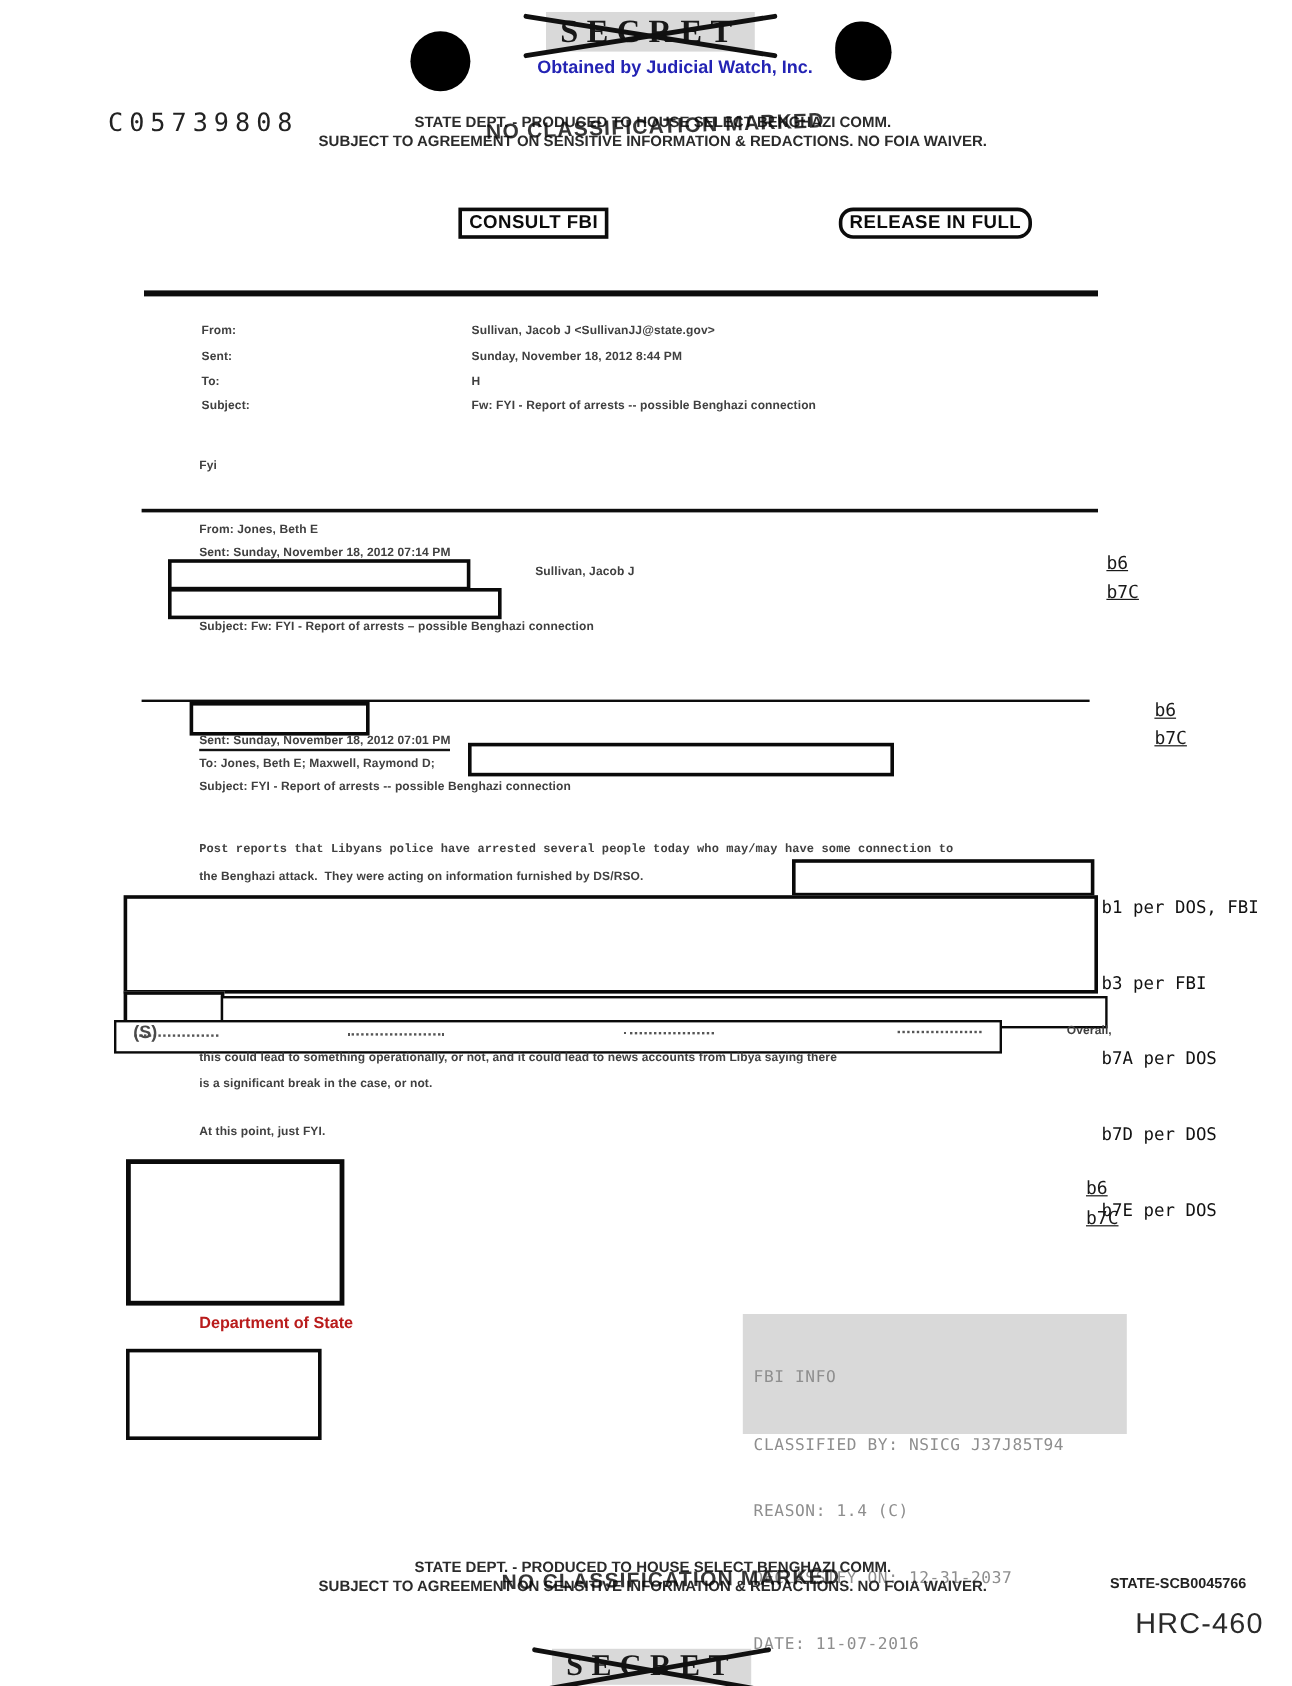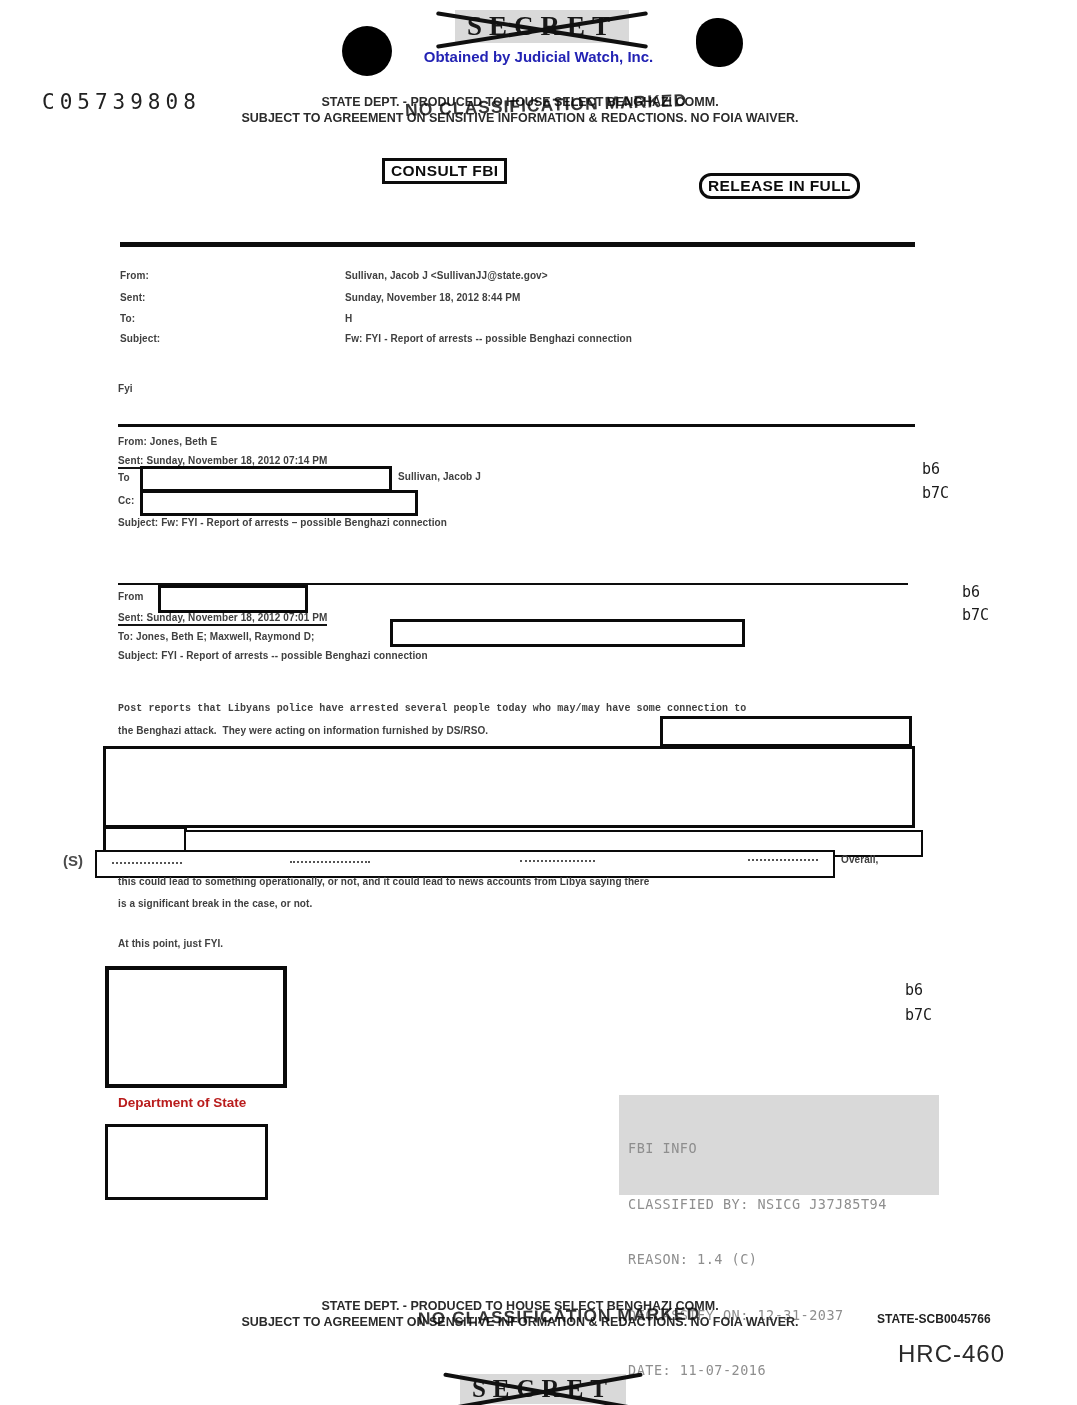--- a/index.html
+++ b/index.html
@@ -2,21 +2,21 @@
 <html><head>
 <meta charset="utf-8">
 <style>
   * { margin:0; padding:0; box-sizing:border-box; }
   html,body { background:#e8e8e8; }
   .page {
     position:relative; width:1077px; height:1405px; margin:0 auto;
     background:#ffffff; overflow:hidden;
     font-family:"Liberation Sans", sans-serif; color:#111;
   }
-  .abs { position:absolute; }
+  .abs { position:absolute;padding-left:48px; }
   .scan { font-weight:bold; font-size:10px; color:#404040; letter-spacing:.1px; }
   .mono { font-family:"DejaVu Sans Mono", monospace; }
   .prewrap { white-space:pre-wrap; }
 
   
   .hole { position:absolute; background:#000; border-radius:50%; }
 
   
   .secret-stamp { position:absolute; text-align:center; }
   .secret-word {
@@ -40,21 +40,21 @@
     font-size:15.5px; font-weight:bold; letter-spacing:.4px; color:#0c0c0c;
     background:#fff; white-space:nowrap;
   }
 
   .rule { position:absolute; background:#0d0d0d; }
 
   .hdr-label { font-weight:bold; }
   .redaction { position:absolute; border:3px solid #0a0a0a; background:#fff; }
   .redaction.thin { border-width:2px; }
 
-  .margin-code { position:absolute; font-family:"DejaVu Sans Mono", monospace; font-size:15px; color:#1a1a1a; }
+  .margin-code { position:absolute; font-family:"DejaVu Sans Mono", monospace; font-size:15px; color:#1a1a1a;text-decoration:underline; }
 
   .codes-block { position:absolute; font-family:"DejaVu Sans Mono", monospace; font-size:14.5px; line-height:21px; color:#111; white-space:pre; }
 
   .fbi-block {
     position:absolute; background:#d9d9d9; color:#8e8e8e;
     font-family:"DejaVu Sans Mono", monospace; font-size:13.5px; line-height:18.5px;
     padding:7px 9px; letter-spacing:.5px; white-space:pre;
   }
 
   .dotted-frag { position:absolute; border-top:2px dotted #555; height:0; }
@@ -78,21 +78,21 @@
   <div class="hole" style="left:696px; top:18px; width:47px; height:49px; border-radius:46% 54% 50% 50%;"></div>
 
   <div class="abs mono" style="left:42px; top:90px; font-size:21px; letter-spacing:5px; color:#222;">C05739808</div>
 
   <div class="abs admin-lines" style="left:180px; top:94px; width:680px;">
     <div>STATE DEPT. - PRODUCED TO HOUSE SELECT BENGHAZI COMM.</div>
     <div>SUBJECT TO AGREEMENT ON SENSITIVE INFORMATION &amp; REDACTIONS.  NO FOIA WAIVER.</div>
   </div>
   <div class="overlay-marked" style="left:405px; top:95px; transform:rotate(-2deg);">NO CLASSIFICATION MARKED</div>
 
-  <div class="stamp-box" style="left:382px; top:158px;">CONSULT FBI</div>
+  <div class="stamp-box" style="left:382px; top:173px;">CONSULT FBI</div>
   <div class="stamp-box" style="left:699px; top:173px;border-radius:12px;">RELEASE IN FULL</div>
 
   <div class="rule" style="left:120px; top:242px; width:795px; height:5px;"></div>
 
   <div class="abs scan" style="left:120px; top:270px;">From:</div>
   <div class="abs scan" style="left:345px; top:270px;">Sullivan, Jacob J &lt;SullivanJJ@state.gov&gt;</div>
   <div class="abs scan" style="left:120px; top:292px;">Sent:</div>
   <div class="abs scan" style="left:345px; top:292px;">Sunday, November 18, 2012 8:44 PM</div>
   <div class="abs scan" style="left:120px; top:313px;">To:</div>
   <div class="abs scan" style="left:345px; top:313px;">H</div>
@@ -141,20 +141,27 @@
     <span class="hdr-label">Subject:</span>
     <span>FYI - Report of arrests -- possible Benghazi connection</span>
   </div>
   <div class="margin-code" style="left:962px; top:583px;">b6</div>
   <div class="margin-code" style="left:962px; top:606px;">b7C</div>
 
   <div class="abs scan" style="left:118px; top:703px;font-family:Liberation Mono, monospace;">Post reports that Libyans police have arrested several people today who may/may have some connection to</div>
   <div class="abs scan prewrap" style="left:118px; top:725px;">the Benghazi attack.  They were acting on information furnished by DS/RSO.</div>
   <div class="redaction" style="left:660px; top:716px; width:252px; height:31px;"></div>
 
+  <div class="codes-block" style="left:918px; top:705px;">
+    <div>b1 per DOS, FBI</div>
+    <div>b3 per FBI</div>
+    <div>b7A per DOS</div>
+    <div>b7D per DOS</div>
+    <div>b7E per DOS</div>
+  </div>
 
   <div class="redaction" style="left:103px; top:746px; width:812px; height:82px;"></div>
   <div class="redaction" style="left:103px; top:826px; width:84px; height:31px;"></div>
   <div class="redaction thin" style="left:184px; top:830px; width:739px; height:27px;"></div>
   <div class="redaction thin" style="left:95px; top:850px; width:740px; height:28px;"></div>
   <div class="dotted-frag" style="left:112px; top:862px; width:70px;"></div>
   <div class="dotted-frag" style="left:290px; top:861px; width:80px;"></div>
   <div class="dotted-frag" style="left:520px; top:860px; width:75px;"></div>
   <div class="dotted-frag" style="left:748px; top:859px; width:70px;"></div>
 

